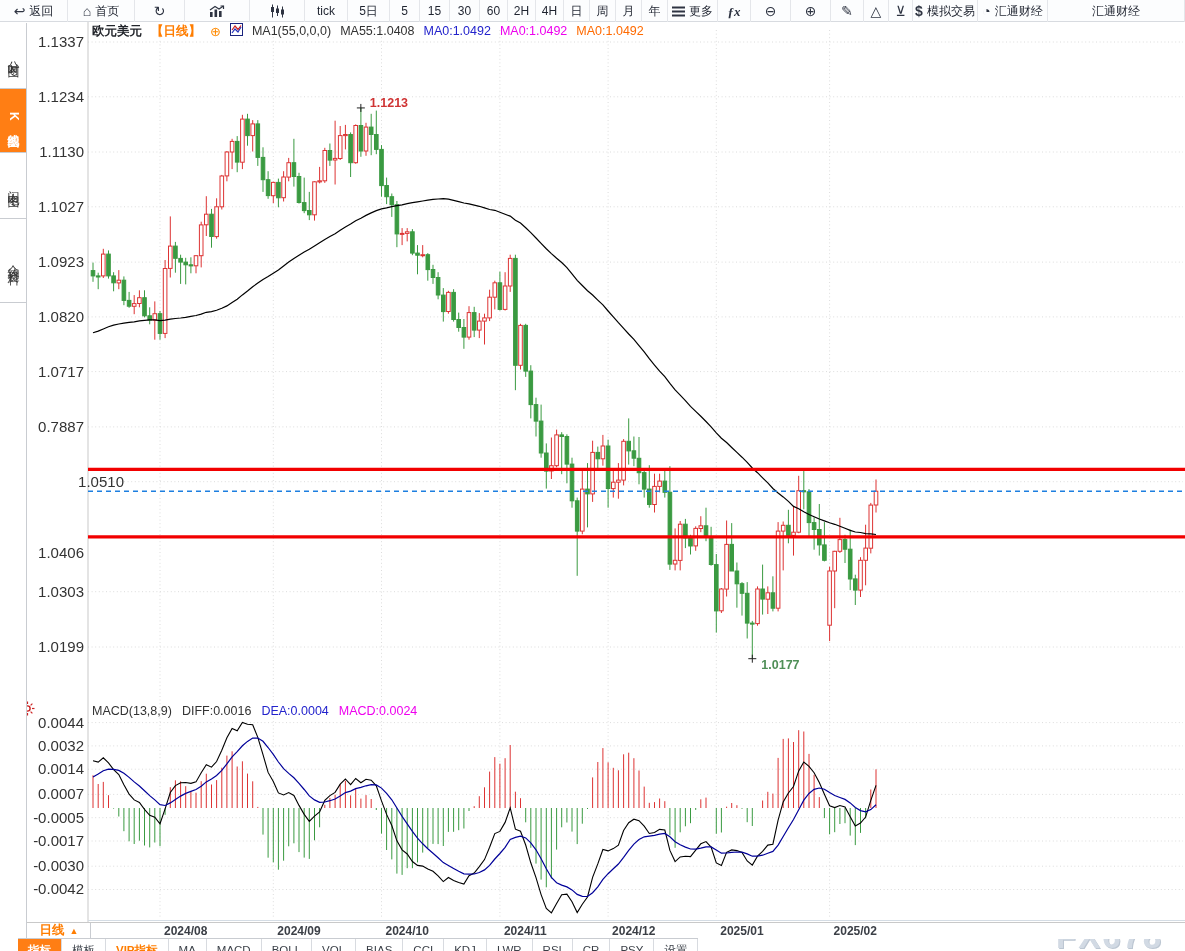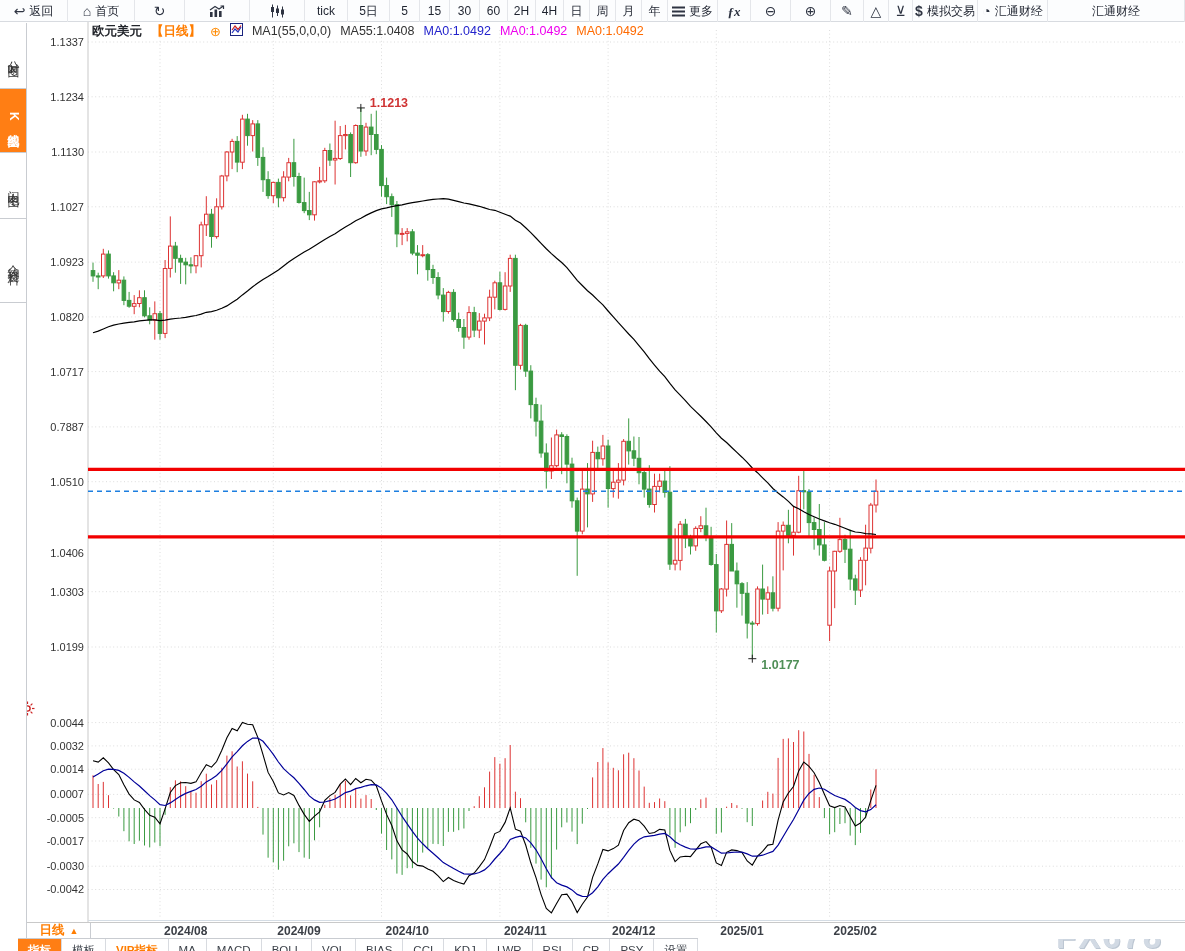--- a/index.html
+++ b/index.html
@@ -20,21 +20,21 @@
 
 #chart-header{position:absolute;left:92px;top:24px;height:14px;display:flex;align-items:center;gap:9px;
   font-size:12.5px;z-index:7;white-space:nowrap}
 #macd-header{position:absolute;left:92px;top:704px;height:14px;display:flex;align-items:center;gap:10px;
   font-size:12.5px;z-index:7;white-space:nowrap}
 .sym{font-weight:bold;color:#22252b}
 .per{color:#ff7d00;font-weight:bold}
 .plus{color:#ff8a00;font-size:13px}
 .txt-k{color:#333}.txt-b{color:#2323cc}.txt-m{color:#ee00ee}.txt-o{color:#ff6a00}
 
-.ylab{position:absolute;left:28px;width:56px;text-align:right;font-size:11px;color:#333;z-index:6;line-height:14px}
+.ylab{position:absolute;left:28px;width:56px;text-align:right;font-size:15px;color:#333;z-index:6;line-height:14px}
 .mlab{position:absolute;top:924px;font-size:12px;font-weight:bold;color:#3b3f46;z-index:6;white-space:nowrap}
 
 #axis-strip{position:absolute;left:0;top:922px;width:1185px;height:16px;background:#fff;border-top:1px solid #c9c9c9;z-index:5}
 #period-box{position:absolute;left:28px;top:923px;width:62px;height:15px;display:flex;align-items:center;justify-content:center;
   gap:5px;color:#ff7d00;font-weight:bold;font-size:12.5px;border-right:1px solid #c9ccd1;z-index:7;background:#fff}
 #tabs{position:absolute;left:18px;top:938px;height:22px;display:flex;background:#fff;border-top:1px solid #c9ccd1;z-index:10}
 .tab{display:flex;align-items:center;justify-content:center;padding:0 10px;font-size:11.5px;color:#3a3f47;
   border-right:1px solid #d8dbe0;box-sizing:border-box;height:22px;white-space:nowrap}
 .tab.selected{background:#ff7e14;color:#fff;font-weight:bold}
 .tab.accent{color:#ff7d00;font-weight:bold}
@@ -683,20 +683,26 @@
           <polyline points="2,10 5,6 8,9 11,4" fill="none" stroke="#2233bb" stroke-width="1.2"></polyline>
           <polyline points="2,7 5,3 8,6.5 11,2.5" fill="none" stroke="#cc2222" stroke-width="1.2"></polyline>
         </svg></span>
   <span class="txt-k">MA1(55,0,0,0)</span>
   <span class="txt-k">MA55:1.0408</span>
   <span class="txt-b">MA0:1.0492</span>
   <span class="txt-m">MA0:1.0492</span>
   <span class="txt-o">MA0:1.0492</span>
 </div>
 
+<div id="macd-header">
+  <span class="txt-k">MACD(13,8,9)</span>
+  <span class="txt-k">DIFF:0.0016</span>
+  <span class="txt-b">DEA:0.0004</span>
+  <span class="txt-m">MACD:0.0024</span>
+</div>
 
 <div id="macd-gear">
   <svg width="15" height="15" viewBox="0 0 15 15">
     <circle cx="7.5" cy="7.5" r="2.6" fill="none" stroke="#cc2222" stroke-width="1.4"></circle>
     <g stroke="#cc2222" stroke-width="1.2">
       <line x1="7.5" y1="0.5" x2="7.5" y2="3"></line>
           <line x1="7.5" y1="12" x2="7.5" y2="14.5"></line>
       <line x1="0.5" y1="7.5" x2="3" y2="7.5"></line>
           <line x1="12" y1="7.5" x2="14.5" y2="7.5"></line>
       <line x1="2.6" y1="2.6" x2="4.4" y2="4.4"></line>
@@ -732,21 +738,21 @@
 <div id="watermark">FX678</div>
 
 <div class="ylab" style="top: 35px;">1.1337</div>
     <div class="ylab" style="top: 89.7581px;">1.1234</div>
     <div class="ylab" style="top: 145.048px;">1.1130</div>
     <div class="ylab" style="top: 199.806px;">1.1027</div>
     <div class="ylab" style="top: 255.096px;">1.0923</div>
     <div class="ylab" style="top: 309.854px;">1.0820</div>
     <div class="ylab" style="top: 364.612px;">1.0717</div>
     <div class="ylab" style="top: 419.902px;">0.7887</div>
-    <div class="ylab" style="top: 474.66px;">1.0510</div>
+    <div class="ylab" style="top: 474.66px; padding-left: 40px;">1.0510</div>
     <div class="ylab" style="top: 529.949px; margin-top: 16px;">1.0406</div>
     <div class="ylab" style="top: 584.708px;">1.0303</div>
     <div class="ylab" style="top: 639.997px;">1.0199</div>
     <div class="ylab" style="top: 715.64px;">0.0044</div>
     <div class="ylab" style="top: 738.92px;">0.0032</div>
     <div class="ylab" style="top: 762.2px;">0.0014</div>
     <div class="ylab" style="top: 787.42px;">0.0007</div>
     <div class="ylab" style="top: 810.7px;">-0.0005</div>
     <div class="ylab" style="top: 833.98px;">-0.0017</div>
     <div class="ylab" style="top: 859.2px;">-0.0030</div>

